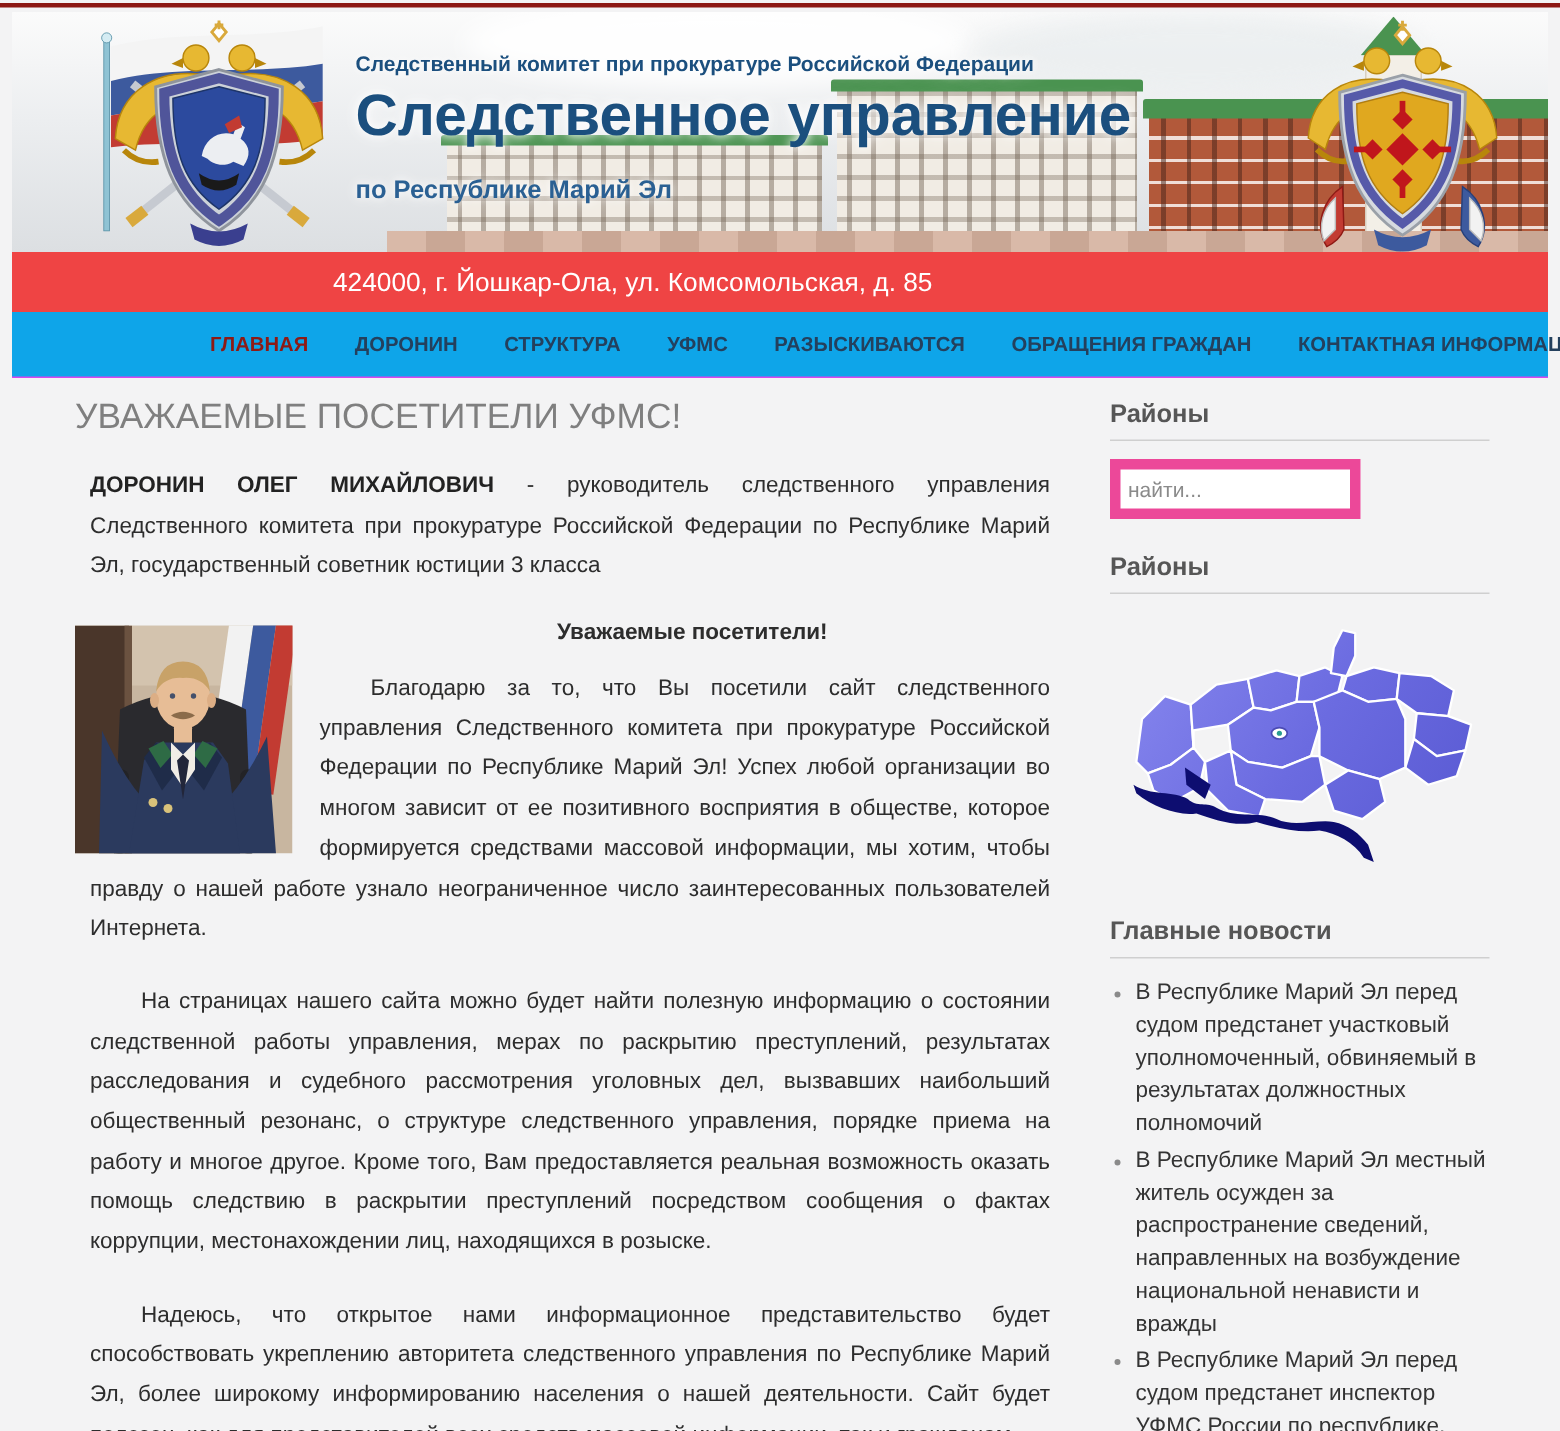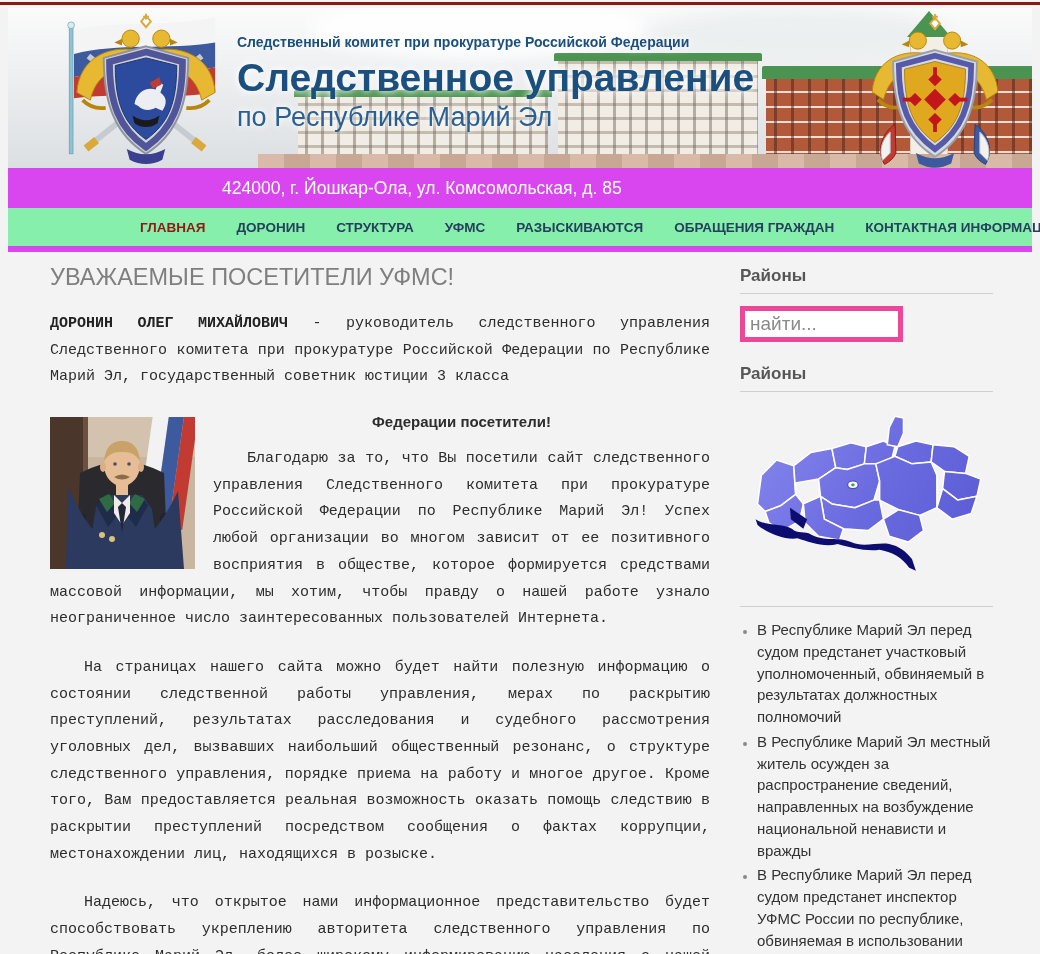--- a/index.html
+++ b/index.html
@@ -38,54 +38,54 @@
   .tower .spire{position:absolute;left:-4px;top:-26px;width:44px;height:26px;background:#4a9350;
     clip-path:polygon(50% 0,100% 100%,0 100%);}
   .tower .clock{position:absolute;left:9px;top:38px;width:16px;height:16px;border-radius:50%;
     background:#fff;border:2px solid #3b5aa0;}
   .plaza{position:absolute;left:0;bottom:0;width:774px;height:14px;
     background:repeating-linear-gradient(90deg,#d9b9a8 0 26px,#c9a795 26px 52px);}
   .header-titles{position:absolute;left:229px;top:26px;z-index:5;
     text-shadow:0 0 6px rgba(255,255,255,.95),0 0 12px rgba(255,255,255,.8);}
   .suptitle{font-size:14px;font-weight:700;color:#1b4f7e;margin-bottom:8px;}
   .h-title{font-size:39px;font-weight:700;color:#1b4f7e;line-height:1.05;}
-  .h-subtitle{font-size:27px;font-weight:400;color:#2a6093;margin-top:3px;}
+  .h-subtitle{font-size:17px;font-weight:700;color:#2a6093;margin-top:18px;}
   .emblem{position:absolute;z-index:6;}
   .emblem-left{left:42px;top:2px;}
   .emblem-right{left:848px;top:4px;}
   
   .address-bar{
     position:absolute;top:168px;left:8px;width:1024px;height:40px;box-sizing:border-box;
-    background:#d946ef;color:#ffffff;font-size:17.5px;line-height:40px;padding-left:214px;
+    background:#ef4444;color:#ffffff;font-size:17.5px;line-height:40px;padding-left:214px;
   }
   
   .navbar{
     position:absolute;top:208px;left:8px;width:1024px;height:44px;box-sizing:border-box;
-    background:#86efac;display:flex;align-items:center;padding-left:132px;gap:31px;
-    border-bottom:6px solid #d946ef;
+    background:#0ea5e9;display:flex;align-items:center;padding-left:132px;gap:31px;
+    border-bottom:1px solid #d946ef;
   }
   .nav-item{font-size:13.5px;font-weight:700;color:#24405d;text-decoration:none;cursor:pointer;white-space:nowrap;}
   .nav-item.active{color:#8e1a15;}
   
   .main-col{position:absolute;top:256px;left:50px;width:660px;color:#2d2d2d;}
   .page-title{font-size:23.5px;font-weight:400;color:#7f7f7f;margin:8px 0 20px;}
-  .para{font-size:15px;line-height:1.78;text-align:justify;margin:0 0 22px;font-family:Liberation Mono, monospace;}
+  .para{font-size:15px;line-height:1.78;text-align:justify;margin:0 10px 22px;}
   .indent{text-indent:34px;}
   .intro b{color:#222;}
   .bio{margin-bottom:0;}
   .portrait{float:left;width:145px;height:152px;margin:4px 18px 10px 0;display:block;}
   .greeting{font-size:15px;font-weight:700;text-align:center;margin:4px 0 16px;}
   .clear{clear:both;}
   
   .sidebar{position:absolute;top:256px;left:740px;width:260px;}
   .sb-title{font-size:17px;font-weight:700;color:#565656;margin:10px 0 7px;}
   .sb-rule{border:none;border-top:1px solid #cfcfcf;margin:0 0 12px;width:253px;}
   .search-input{
-    width:143px;height:20px;border:5px solid #ec4899;background:#fff;color:#777;
-    font-size:19px;font-family:"Liberation Sans",sans-serif;padding:3px 5px;outline:none;
+    width:143px;height:20px;border:7px solid #ec4899;background:#fff;color:#777;
+    font-size:14px;font-family:"Liberation Sans",sans-serif;padding:3px 5px;outline:none;
   }
   .search-input::placeholder{color:#8a8a8a;}
   .sb-search{margin-bottom:22px;}
   .sb-districts{margin-bottom:14px;}
   .map-wrap{margin:14px 0 24px 8px;cursor:pointer;}
   .news-list{margin:2px 0 0 0;padding:0 0 0 17px;list-style:disc;}
   .news-list li{font-size:15px;line-height:1.45;color:#333;margin:0 0 3px;cursor:pointer;width:238px;}
   .news-list li::marker{color:#8a8a8a;font-size:12px;}
 </style>
 </head>
@@ -225,21 +225,21 @@
       <ellipse cx="91" cy="50" rx="3" ry="5" fill="#dcae85"></ellipse>
       <circle cx="65" cy="47" r="1.8" fill="#44506b"></circle>
       <circle cx="79" cy="47" r="1.8" fill="#44506b"></circle>
       <path d="M64,60 q8,-5 16,0 q-8,5 -16,0 Z" fill="#8a6b4a"></path>
       <path d="M66,68 q6,3 12,0" stroke="#b98c63" stroke-width="1.5" fill="none"></path>
       <rect x="66" y="66" width="12" height="12" fill="#e7bd96"></rect>
       <circle cx="52" cy="118" r="3" fill="#d9c27a"></circle>
       <circle cx="62" cy="122" r="3" fill="#d9c27a"></circle>
     </svg>
 
-    <p class="greeting">Федерации посетители!</p>
+    <p class="greeting">Уважаемые посетители!</p>
     <p class="para indent">Благодарю за то, что Вы посетили сайт следственного управления Следственного комитета при прокуратуре Российской Федерации по Республике Марий Эл! Успех любой организации во многом зависит от ее позитивного восприятия в обществе, которое формируется средствами массовой информации, мы хотим, чтобы правду о нашей работе узнало неограниченное число заинтересованных пользователей Интернета.</p>
   </div>
 
   <div class="clear"></div>
   <p class="para indent">На страницах нашего сайта можно будет найти полезную информацию о состоянии следственной работы управления, мерах по раскрытию преступлений, результатах расследования и судебного рассмотрения уголовных дел, вызвавших наибольший общественный резонанс, о структуре следственного управления, порядке приема на работу и многое другое. Кроме того, Вам предоставляется реальная возможность оказать помощь следствию в раскрытии преступлений посредством сообщения о фактах коррупции, местонахождении лиц, находящихся в розыске.</p>
   <p class="para indent">Надеюсь, что открытое нами информационное представительство будет способствовать укреплению авторитета следственного управления по Республике Марий Эл, более широкому информированию населения о нашей деятельности. Сайт будет полезен, как для представителей всех средств массовой информации, так и гражданам.</p>
 
 </main>
 
 <aside class="sidebar">
@@ -280,20 +280,21 @@
         </g>
         <path d="M8,116 C20,124 36,120 46,126 C52,132 60,128 66,132 C80,140 96,134 108,140 C120,146 136,140 148,142 C158,144 166,150 172,158 L176,170 L169,167 C162,156 150,150 138,148 C124,150 108,146 94,142 C80,146 64,140 52,136 C40,138 22,132 10,122 Z" fill="#0d0d70"></path>
         <polygon points="44,104 62,116 58,126 45,116" fill="#0d0d70"></polygon>
         <ellipse cx="110" cy="80" rx="5.5" ry="4" fill="#ffffff" stroke="#4b4bb4" stroke-width="1.2"></ellipse>
         <circle cx="110" cy="80" r="1.8" fill="#2a9d8f"></circle>
       </svg>
     </div>
   </div>
 
   <div class="sb-news">
+    <div class="sb-title">Главные новости</div>
     <hr class="sb-rule">
     <ul class="news-list">
       <li>В Республике Марий Эл перед судом предстанет участковый уполномоченный, обвиняемый в результатах должностных полномочий</li>
       <li>В Республике Марий Эл местный житель осужден за распространение сведений, направленных на возбуждение национальной ненависти и вражды</li>
       <li>В Республике Марий Эл перед судом предстанет инспектор УФМС России по республике, обвиняемая в использовании подложного документа</li>
 
     </ul>
   </div>
 </aside>
 

